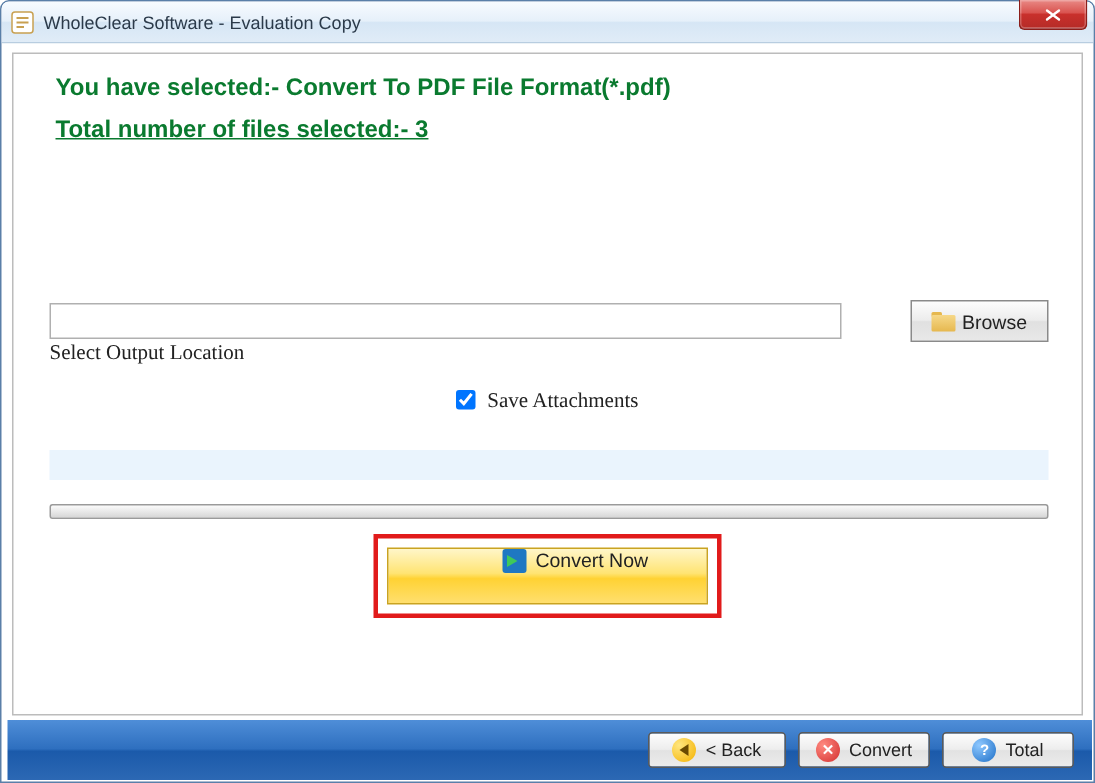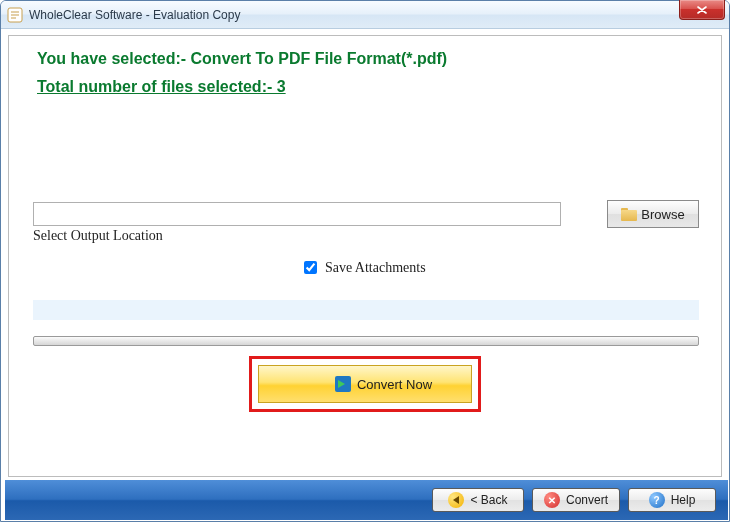--- a/index.html
+++ b/index.html
@@ -174,21 +174,21 @@
   align-items: center;
   justify-content: center;
   background: #fff;
 }
 .convert-btn {
   width: 214px;
   height: 38px;
   background: linear-gradient(to bottom, #fff6c9 0%, #ffe473 45%, #ffd233 55%, #ffdf6e 100%);
   border: 1px solid #c9a321;
   display: flex;
-  align-items: center;
+  align-items: flex-start;
   justify-content: center;
   gap: 6px;
   cursor: pointer;
   font-size: 13px;
   color: #222;
   padding-left: 37px;
 }
 .convert-icon {
   width: 16px; height: 16px;
   background: #1f78c2;
@@ -299,17 +299,17 @@
           <span class="arrow-l"></span>
         </span>
       <span>&lt; Back</span>
     </button>
     <button class="ftr-btn">
       <span class="circ red">✕</span>
       <span>Convert</span>
     </button>
     <button class="ftr-btn">
       <span class="circ blue">?</span>
-      <span>Help</span>
+      <span>Total</span>
     </button>
   </div>
 
 </div>
 
 </body></html>

